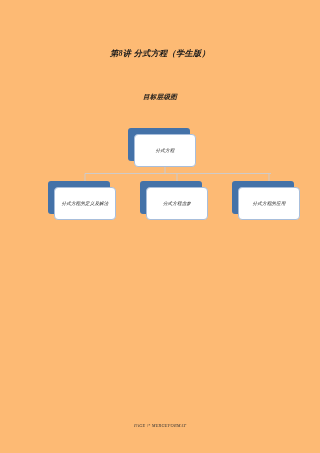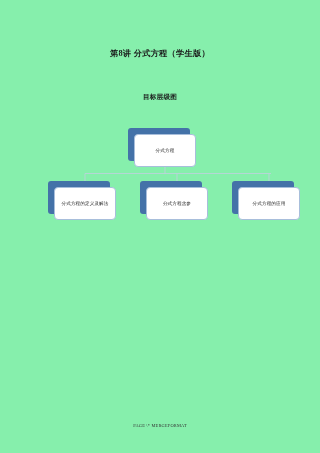--- a/index.html
+++ b/index.html
@@ -11,21 +11,22 @@
     height: 453px;
     background: #ffffff;
     font-family: "Liberation Serif", "DejaVu Serif", serif;
     overflow: hidden;
     position: relative;
   }
 
   .page {
     position: absolute;
     inset: 0;
-    background: #86efac;
+    background: #fdba74;
+    font-style: italic;
   }
 
   
   .doc-title {
     position: absolute;
     top: 48px;
     left: 0;
     width: 320px;
     text-align: center;
     font-family: "Liberation Serif", "DejaVu Serif", serif;

